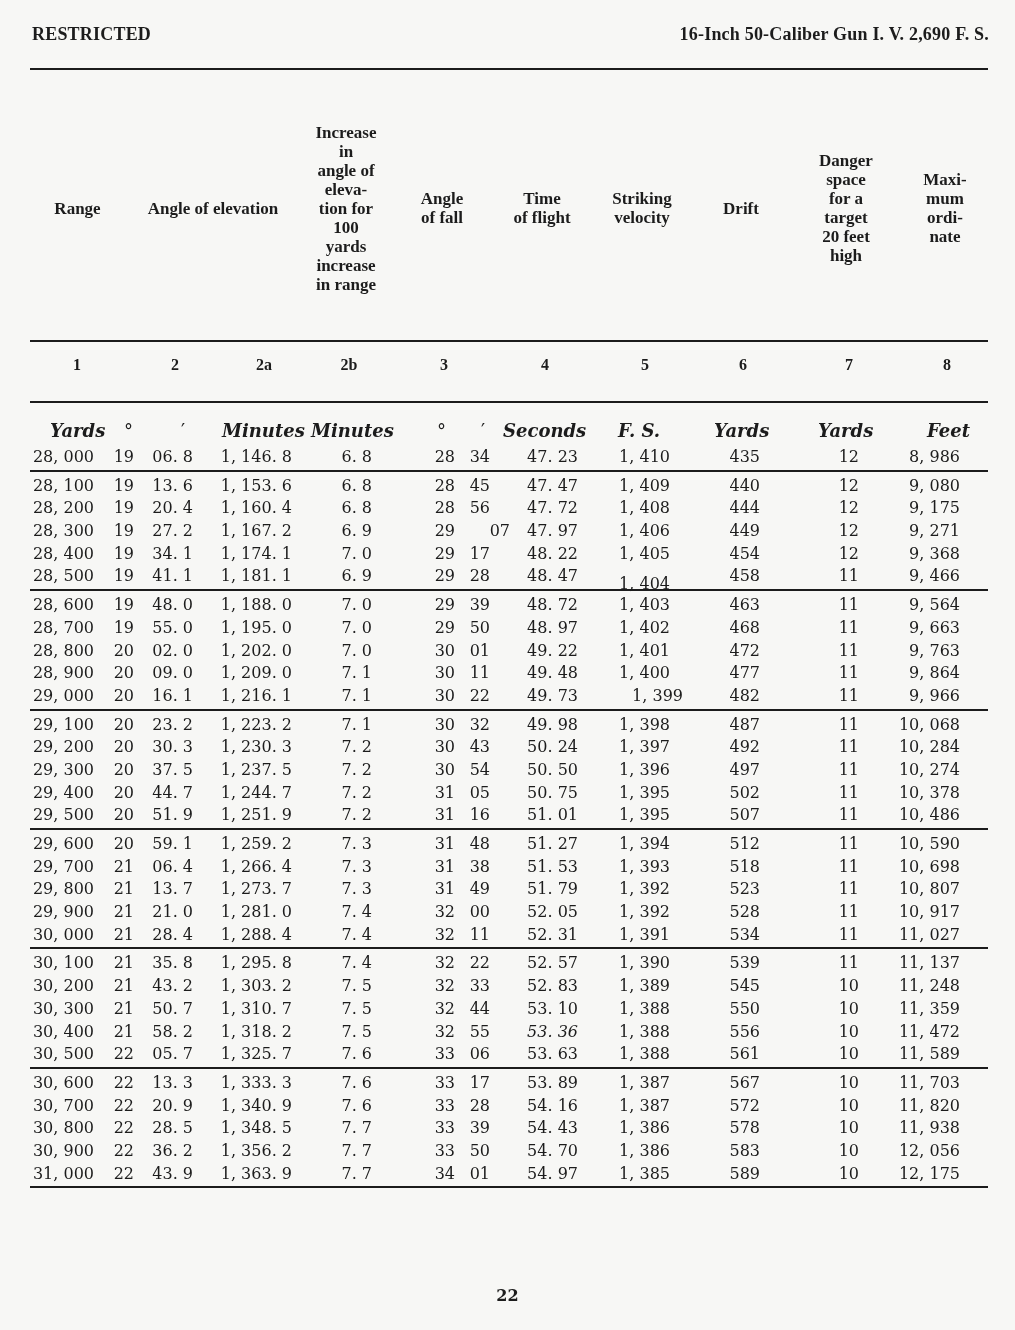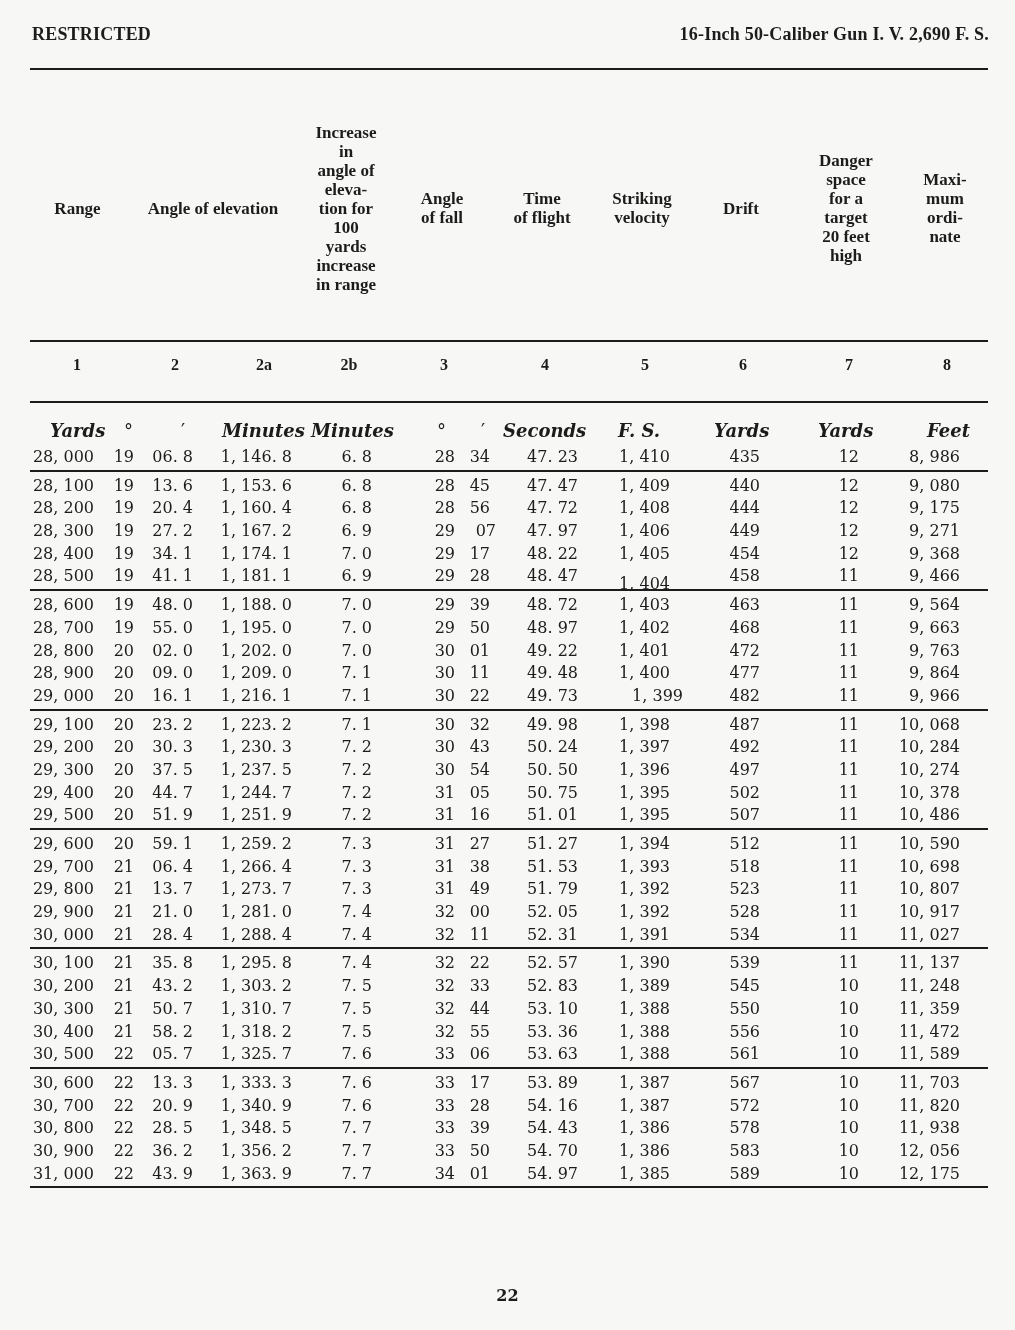--- a/index.html
+++ b/index.html
@@ -176,21 +176,21 @@
         <span style="right: 129px;">12</span>
         <span style="right: 28px;">9, 175</span>
       </div>
       <div class="row">
         <span style="right: 894px;">28, 300</span>
         <span style="right: 854px;">19</span>
         <span style="right: 795px;">27. 2</span>
         <span style="right: 696px;">1, 167. 2</span>
         <span style="right: 616px;">6. 9</span>
         <span style="right: 533px;">29</span>
-        <span style="right: 492px;">07</span>
+        <span style="right: 478px;">07</span>
         <span style="right: 410px;">47. 97</span>
         <span style="right: 318px;">1, 406</span>
         <span style="right: 228px;">449</span>
         <span style="right: 129px;">12</span>
         <span style="right: 28px;">9, 271</span>
       </div>
       <div class="row">
         <span style="right: 894px;">28, 400</span>
         <span style="right: 854px;">19</span>
         <span style="right: 795px;">34. 1</span>
@@ -364,21 +364,21 @@
       </div>
     </div>
     <div class="group">
       <div class="row">
         <span style="right: 894px;">29, 600</span>
         <span style="right: 854px;">20</span>
         <span style="right: 795px;">59. 1</span>
         <span style="right: 696px;">1, 259. 2</span>
         <span style="right: 616px;">7. 3</span>
         <span style="right: 533px;">31</span>
-        <span style="right: 498px;">27</span>
+        <span style="right: 498px;">48</span>
         <span style="right: 410px;">51. 27</span>
         <span style="right: 318px;">1, 394</span>
         <span style="right: 228px;">512</span>
         <span style="right: 129px;">11</span>
         <span style="right: 28px;">10, 590</span>
       </div>
       <div class="row">
         <span style="right: 894px;">29, 700</span>
         <span style="right: 854px;">21</span>
         <span style="right: 795px;">06. 4</span>
@@ -479,21 +479,21 @@
         <span style="right: 28px;">11, 359</span>
       </div>
       <div class="row">
         <span style="right: 894px;">30, 400</span>
         <span style="right: 854px;">21</span>
         <span style="right: 795px;">58. 2</span>
         <span style="right: 696px;">1, 318. 2</span>
         <span style="right: 616px;">7. 5</span>
         <span style="right: 533px;">32</span>
         <span style="right: 498px;">55</span>
-        <span style="right: 410px;">53. 36</span>
+        <span style="right: 410px; font-style: italic;">53. 36</span>
         <span style="right: 318px;">1, 388</span>
         <span style="right: 228px;">556</span>
         <span style="right: 129px;">10</span>
         <span style="right: 28px;">11, 472</span>
       </div>
       <div class="row">
         <span style="right: 894px;">30, 500</span>
         <span style="right: 854px;">22</span>
         <span style="right: 795px;">05. 7</span>
         <span style="right: 696px;">1, 325. 7</span>

